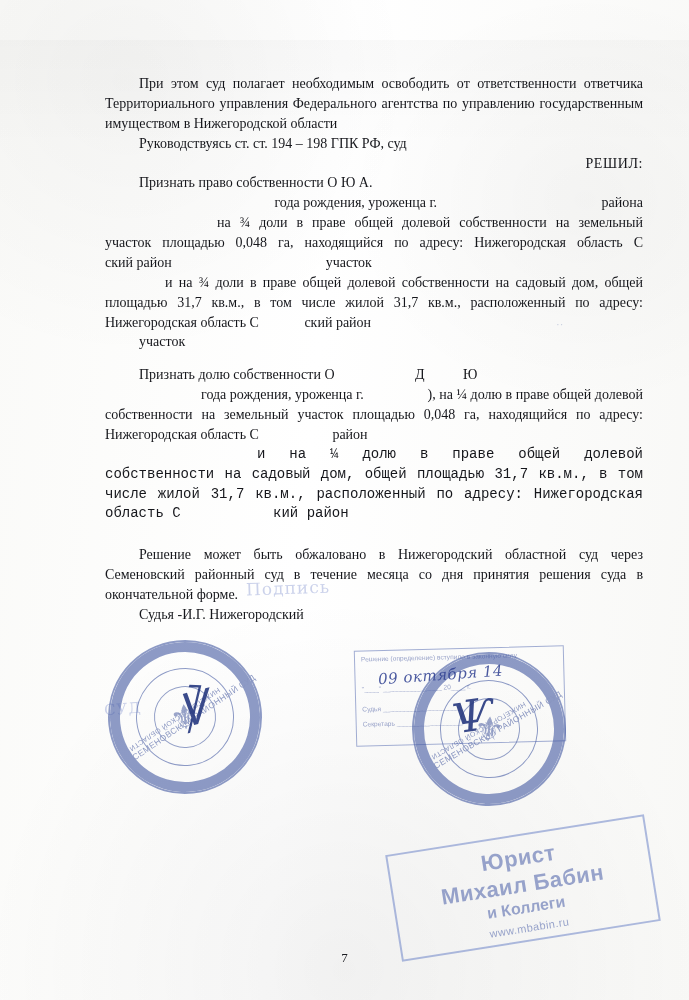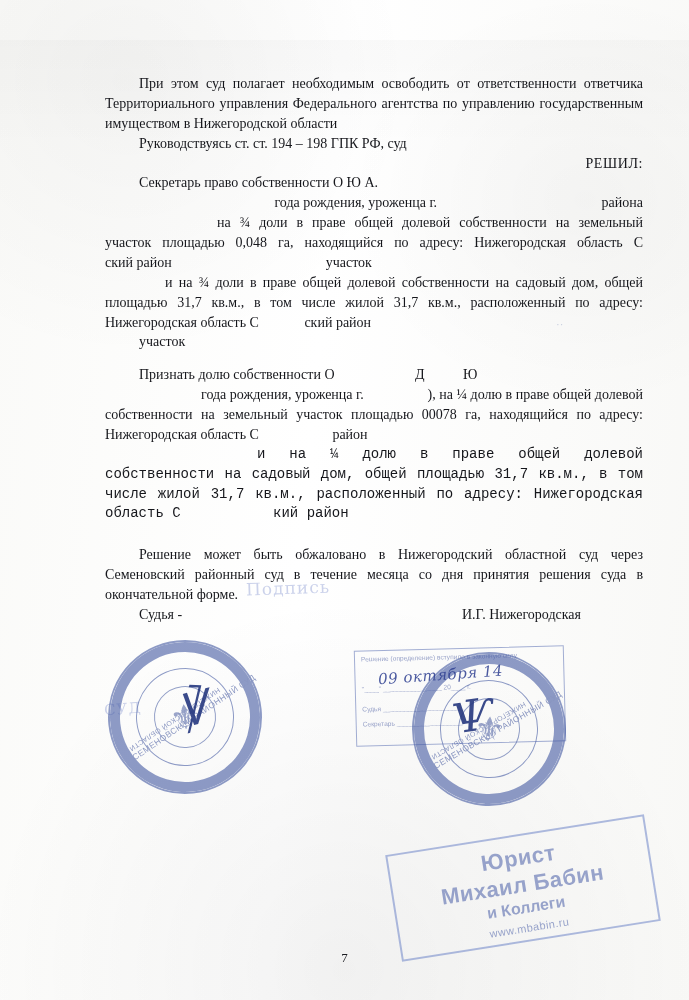--- a/index.html
+++ b/index.html
@@ -61,21 +61,20 @@
   .gap-l { height: 21px; }
   .nowrap-sp { white-space: pre-wrap; }
   .resolved {
     text-indent: 0;
     text-align: right;
     padding-left: 146px;
     letter-spacing: 0.6px;
   }
   .judge-row {
     display: flex;
-    justify-content: space-between;
     text-indent: 0;
   }
   .judge-row .left { padding-left: 34px; }
   .judge-row .right { padding-right: 62px; }
   .pageno {
     position: absolute;
     left: 0; right: 0;
     top: 950px;
     text-align: center;
     font-size: 13px;
@@ -238,45 +237,45 @@
   <div class="scan-fold"></div>
 
   <div class="doc-body">
 
     <p class="p indent">При этом суд полагает необходимым освободить от ответственности ответчика Территориального управления Федерального агентства по управлению государственным имуществом в Нижегородской области</p>
 
     <p class="p indent">Руководствуясь ст. ст. 194 – 198 ГПК РФ, суд</p>
 
     <p class="p resolved">РЕШИЛ:</p>
 
-    <p class="p indent">Секретарь право собственности О                 Ю         А.</p>
+    <p class="p indent">Признать право собственности О                 Ю         А.</p>
 
     <p class="p center-left nowrap-sp">года рождения, уроженца г.                                               района</p>
 
     <p class="p nowrap-sp" style="text-indent:112px;">на ¾ доли в праве общей долевой собственности на земельный участок площадью 0,048 га, находящийся по адресу: Нижегородская область С            ский район                                            участок</p>
 
     <p class="p nowrap-sp" style="text-indent:60px;">и на ¾ доли в праве общей долевой собственности на садовый дом, общей площадью 31,7 кв.м., в том числе жилой 31,7 кв.м., расположенный по адресу: Нижегородская область С             ский район</p>
 
     <p class="p nowrap-sp" style="text-indent:34px; text-align:left;">участок</p>
 
     <div class="gap-m"></div>
 
     <p class="p indent nowrap-sp">Признать долю собственности О                       Д           Ю</p>
 
-    <p class="p nowrap-sp" style="text-indent:96px;">года рождения, уроженца г.                  ), на ¼ долю в праве общей долевой собственности на земельный участок площадью 00078 га, находящийся по адресу: Нижегородская область С                     район</p>
+    <p class="p nowrap-sp" style="text-indent:96px;">года рождения, уроженца г.                  ), на ¼ долю в праве общей долевой собственности на земельный участок площадью 0,048 га, находящийся по адресу: Нижегородская область С                     район</p>
 
     <p class="p nowrap-sp" style="text-indent:152px;font-family:Liberation Mono, monospace;">и на ¼ долю в праве общей долевой собственности на садовый дом, общей площадью 31,7 кв.м., в том числе жилой 31,7 кв.м., расположенный по адресу: Нижегородская область С           кий район</p>
 
     <div class="gap-l"></div>
 
     <p class="p indent">Решение может быть обжаловано в Нижегородский областной суд через Семеновский районный суд в течение  месяца со дня принятия решения суда в окончательной форме.</p>
 
     <div class="p judge-row">
       <span class="left">Судья -</span>
-      <span class="right">И.Г. Нижегородская</span>
+      <span class="right">И.Г. Нижегородский</span>
     </div>
   </div>
 
   <div class="faint-word fw-1">Подпись</div>
   <div class="faint-word fw-2">СУД</div>
 
   <div class="stamp seal seal-1">
     <div class="inner"></div>
     <div class="core">
       <div class="eagle">⚜</div>

